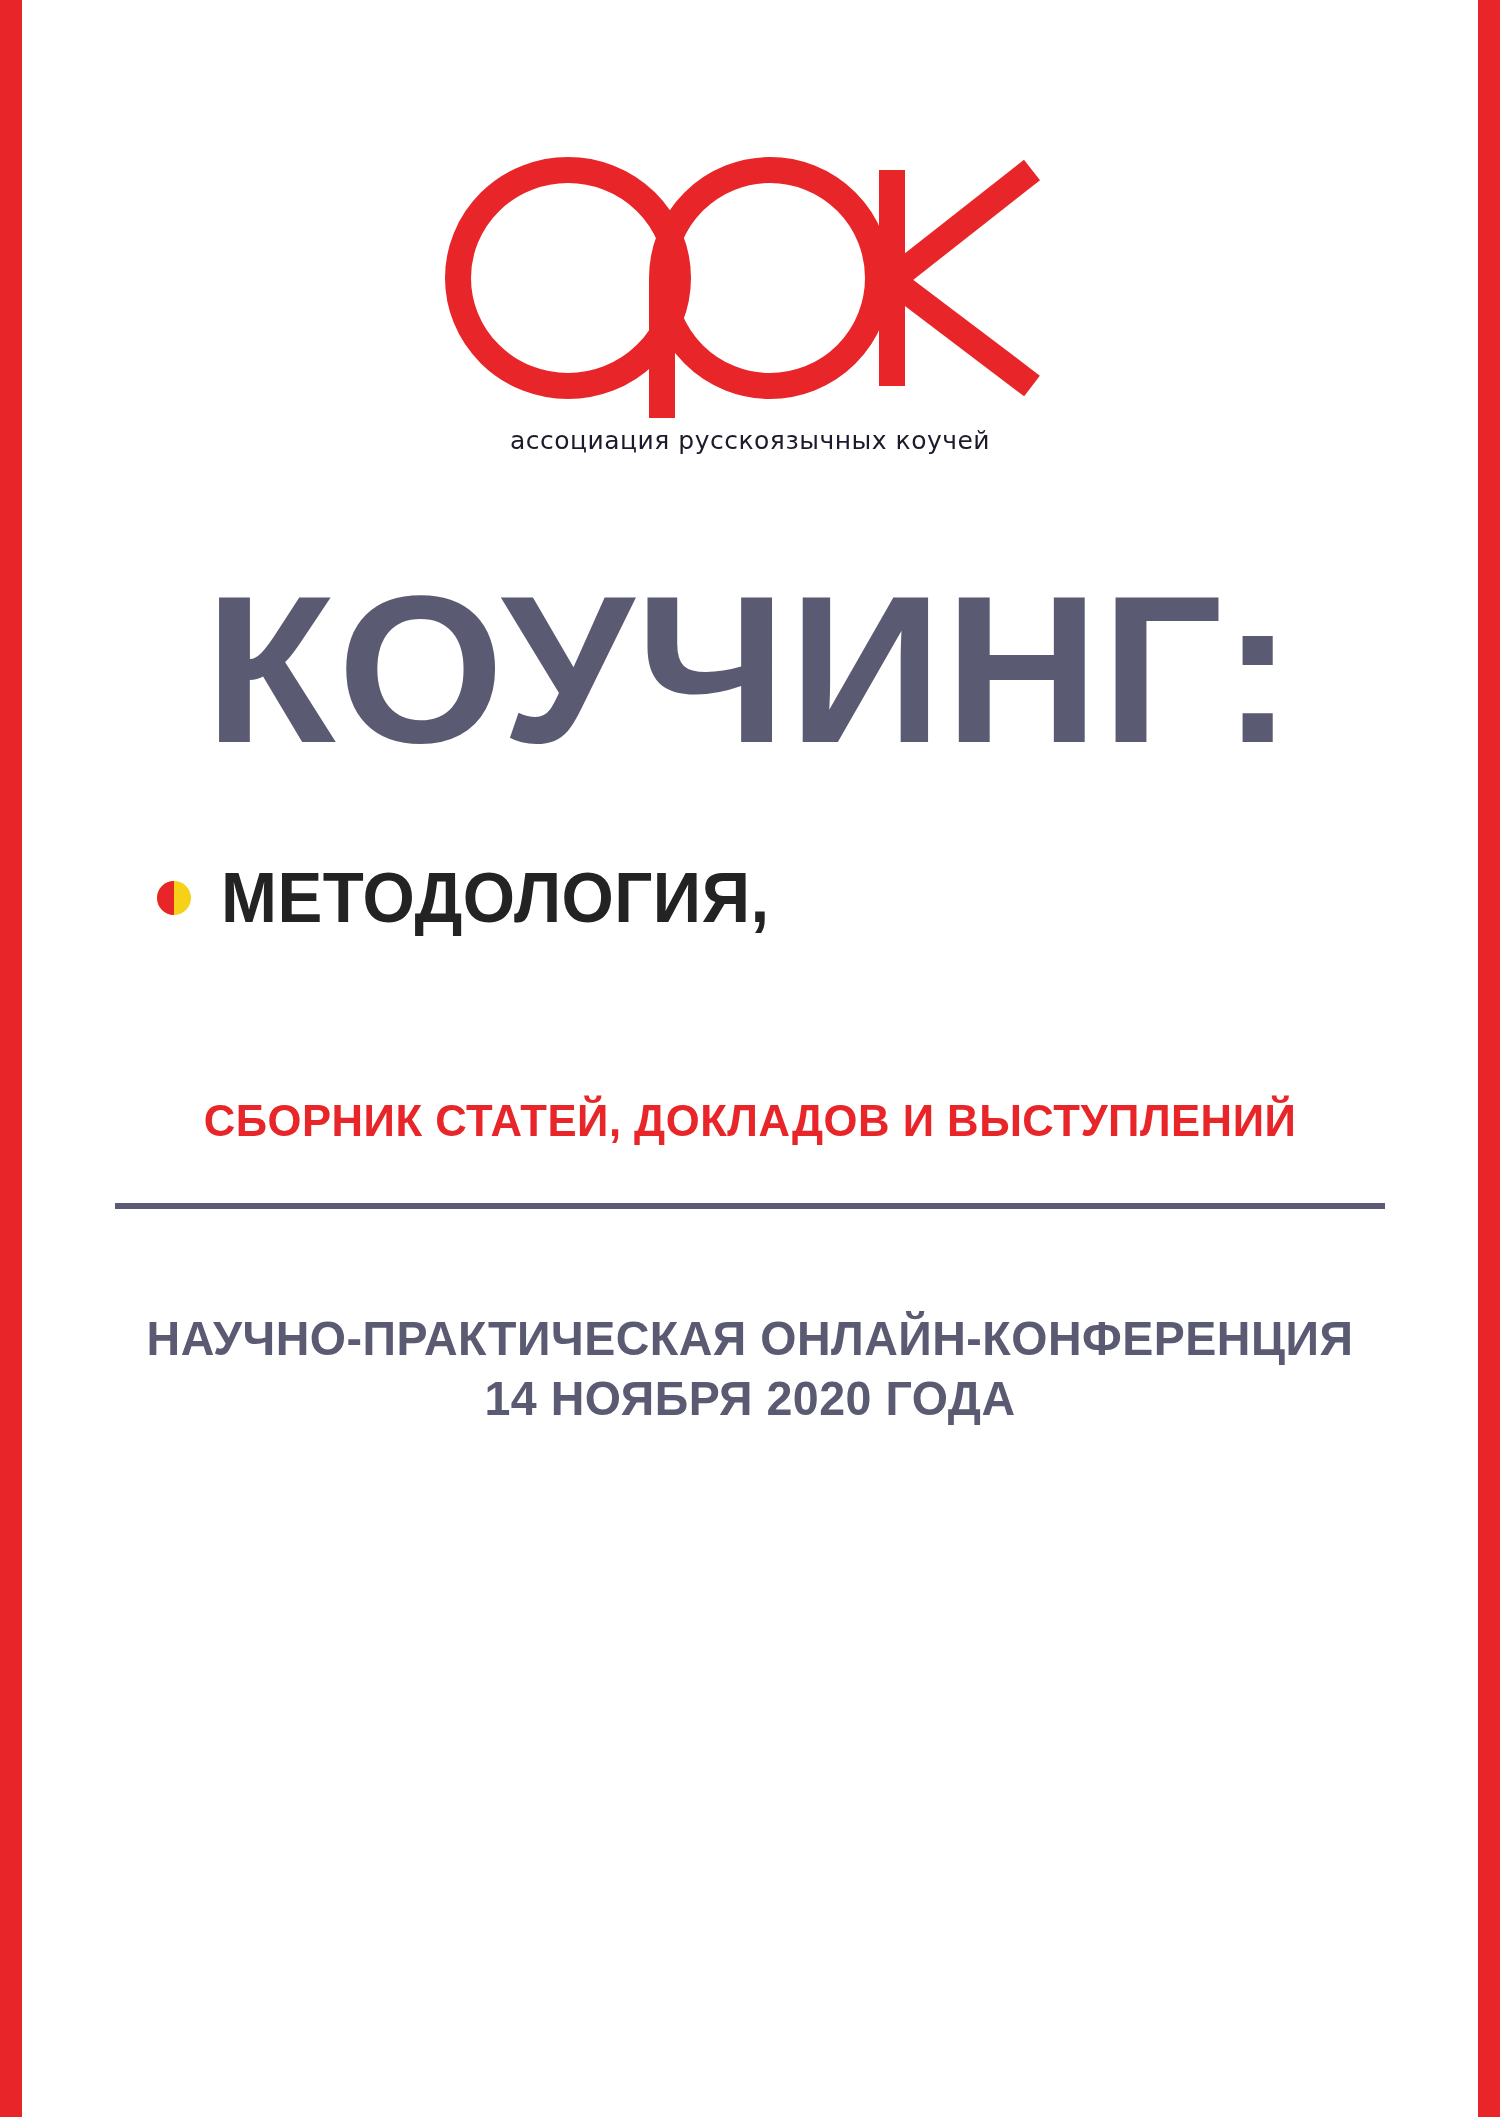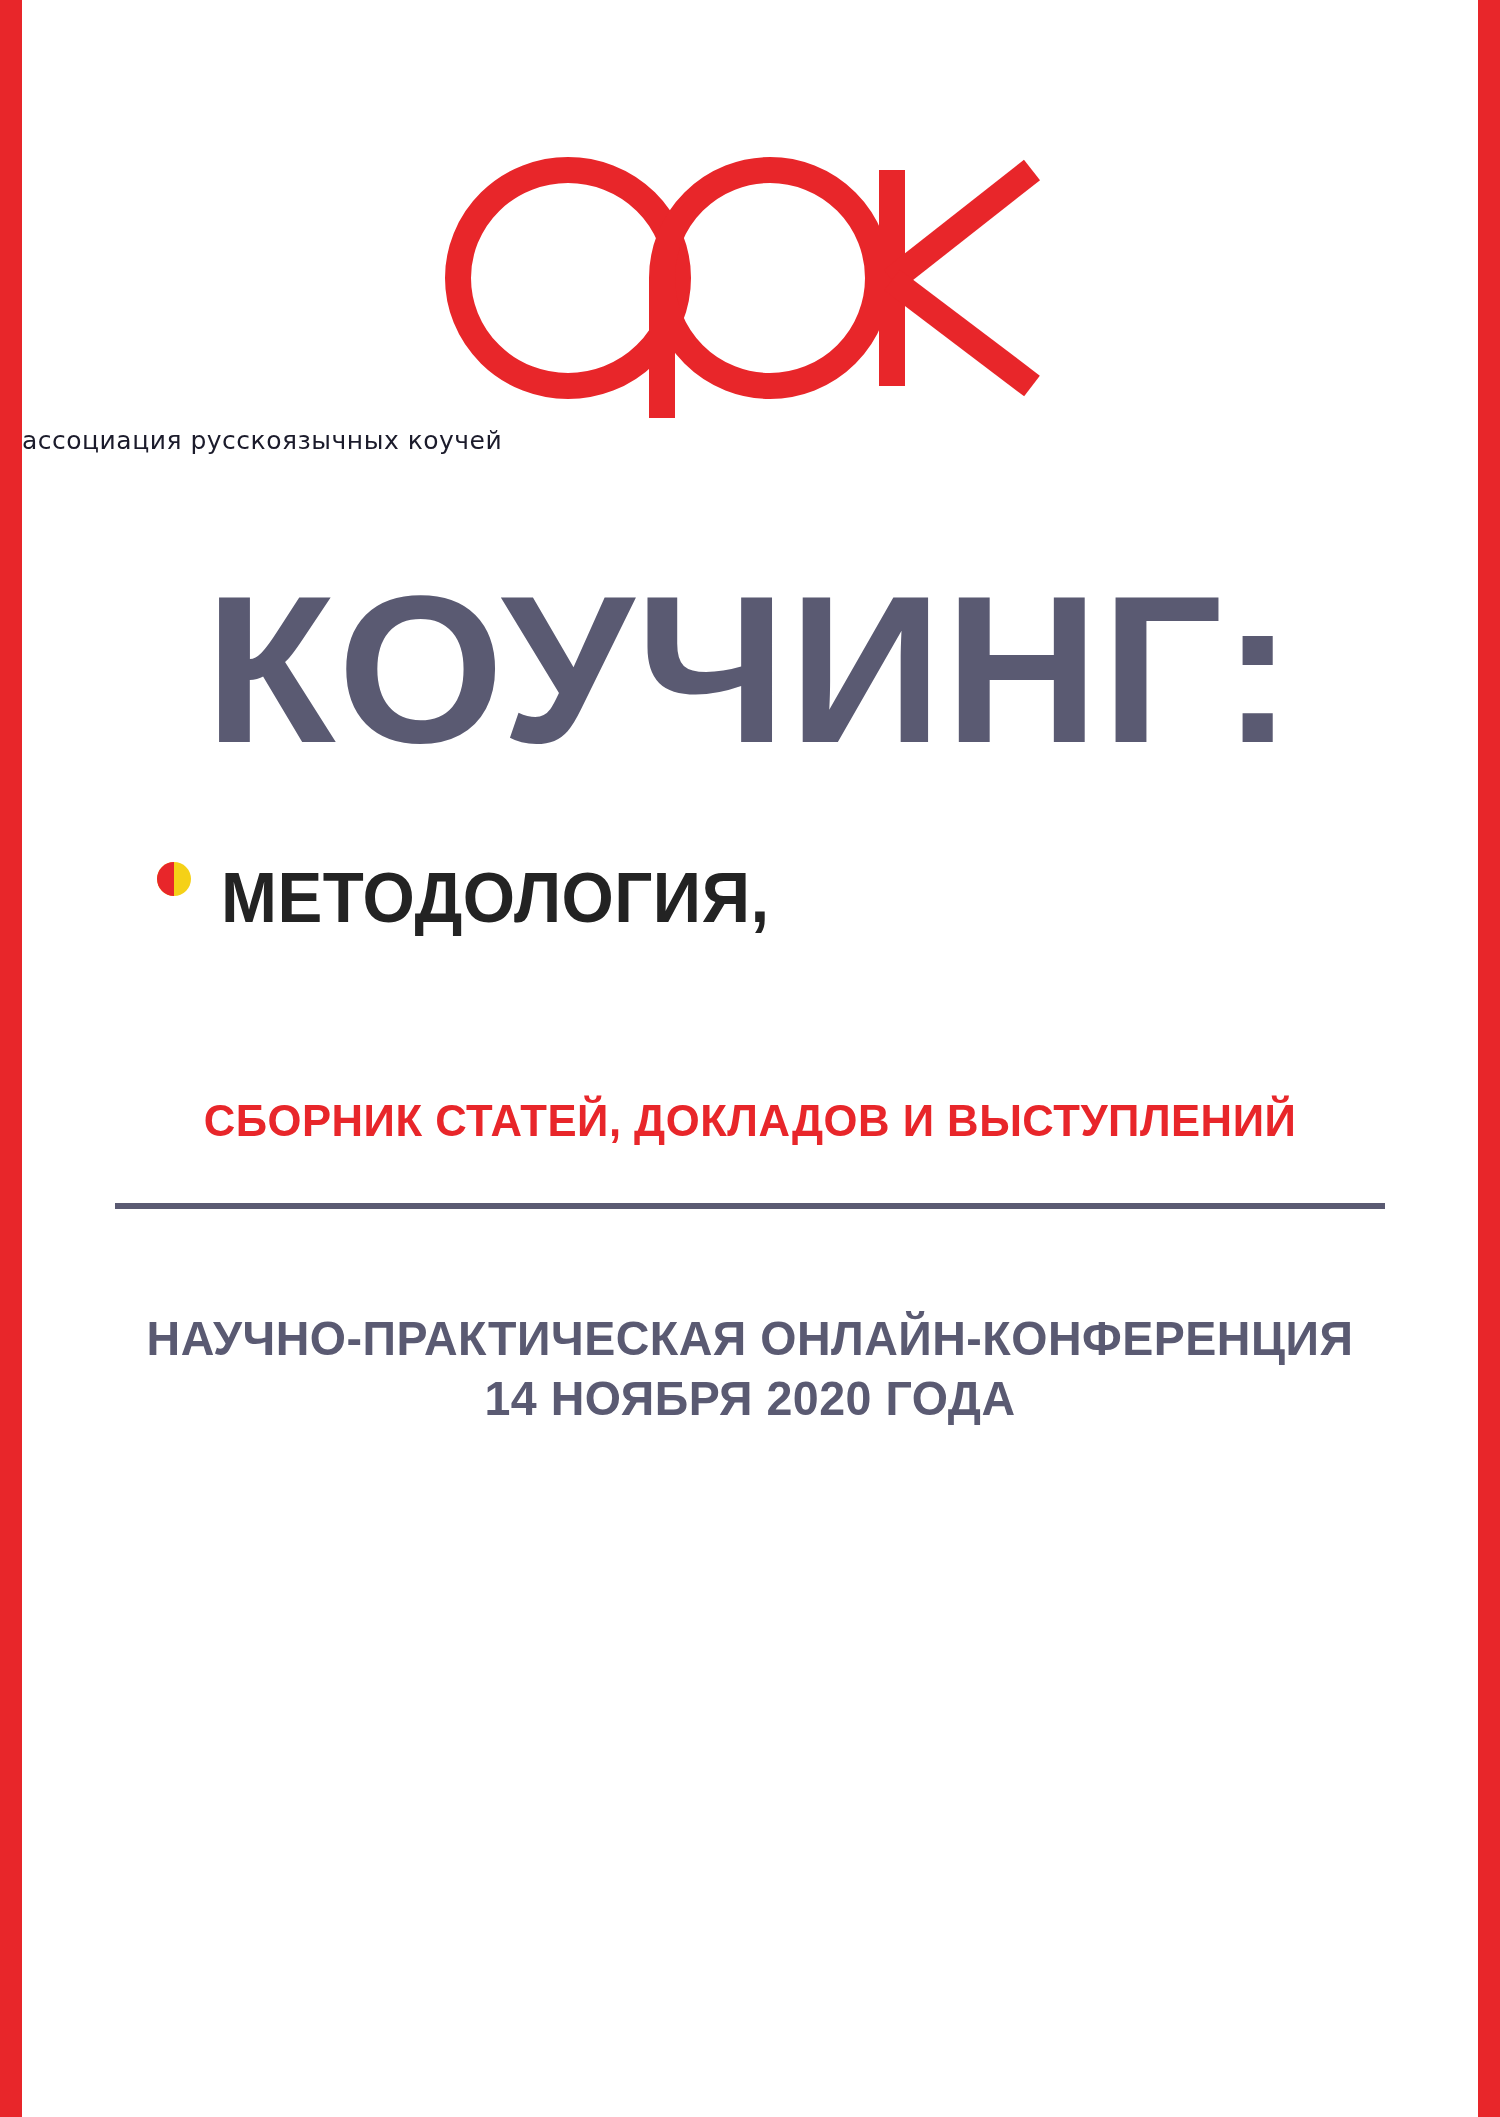--- a/index.html
+++ b/index.html
@@ -37,20 +37,21 @@
     position: absolute;
     left: 22px;
     right: 22px;
     top: 0;
     bottom: 0;
   }
 
   
   .logo-block {
     margin-top: 150px;
+    text-align: center;
   }
   .logo-mark {
     display: block;
     margin: 0 auto;
   }
   .logo-tagline {
     margin-top: 6px;
     font-size: 25px;
     letter-spacing: 0.5px;
     color: #1b1b2b;
@@ -72,21 +73,21 @@
   }
 
   
   .bullets {
     margin-top: 92px;
     margin-left: 135px;
     margin-right: 40px;
   }
   .bullet-row {
     display: flex;
-    align-items: flex-start;
+    align-items: center;
     margin-bottom: 22px;
   }
   .bullet-dot {
     position: relative;
     flex: 0 0 auto;
     width: 34px;
     height: 34px;
     margin-right: 30px;
     border-radius: 50%;
     background: #f5d117;

